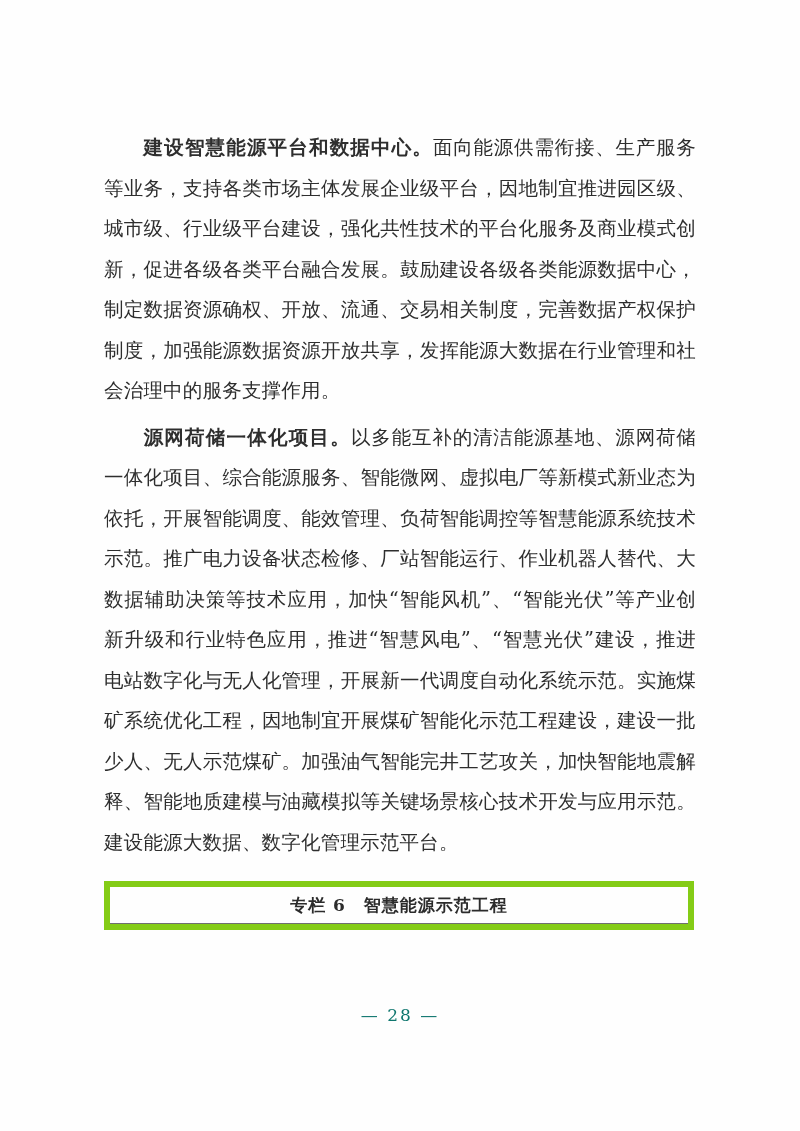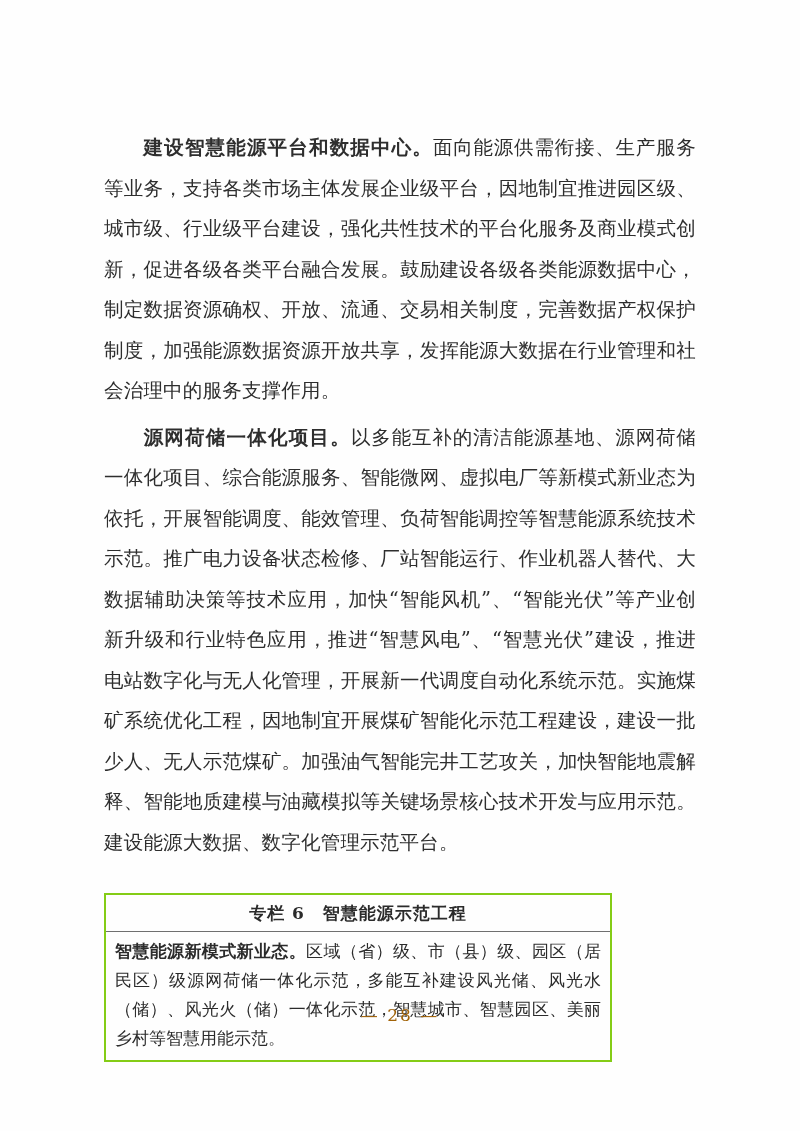--- a/index.html
+++ b/index.html
@@ -34,23 +34,23 @@
   p.body-para .indent {
     display: inline-block;
     width: 39px;
   }
   .lead {
     font-weight: bold;
     letter-spacing: 0.6px;
     margin-top: 20px;
   }
   .box {
-    margin-top: 30px;
-    border: 2px solid #84cc16;
-    width: 508px;
+    margin-top: 18px;
+    border: 6px solid #84cc16;
+    width: 590px;
     box-sizing: border-box;
   }
   .box-title {
     text-align: center;
     font-size: 17px;
     font-weight: bold;
     padding: 7px 0 6px 0;
     border-bottom: 1px solid #6f6f6f;
     letter-spacing: 1px;
   }
@@ -65,44 +65,41 @@
     font-weight: bold;
   }
   .page-number {
     position: absolute;
     left: 0;
     right: 0;
     top: 1005px;
     text-align: center;
     font-size: 17px;
     letter-spacing: 2px;
-    color: #a16207;
+    color: #0f766e;
   }
   .pn-inner { display: inline-block; }
 </style>
 </head>
 <body>
 
 <div class="page">
 
   <div class="content">
 
     <p class="body-para">
       <span class="indent"></span><span class="lead">建设智慧能源平台和数据中心。</span><span>面向能源供需衔接、生产服务等业务，支持各类市场主体发展企业级平台，因地制宜推进园区级、城市级、行业级平台建设，强化共性技术的平台化服务及商业模式创新，促进各级各类平台融合发展。鼓励建设各级各类能源数据中心，制定数据资源确权、开放、流通、交易相关制度，完善数据产权保护制度，加强能源数据资源开放共享，发挥能源大数据在行业管理和社会治理中的服务支撑作用。</span>
     </p>
 
     <p class="body-para">
       <span class="indent"></span><span class="lead">源网荷储一体化项目。</span><span>以多能互补的清洁能源基地、源网荷储一体化项目、综合能源服务、智能微网、虚拟电厂等新模式新业态为依托，开展智能调度、能效管理、负荷智能调控等智慧能源系统技术示范。推广电力设备状态检修、厂站智能运行、作业机器人替代、大数据辅助决策等技术应用，加快“智能风机”、“智能光伏”等产业创新升级和行业特色应用，推进“智慧风电”、“智慧光伏”建设，推进电站数字化与无人化管理，开展新一代调度自动化系统示范。实施煤矿系统优化工程，因地制宜开展煤矿智能化示范工程建设，建设一批少人、无人示范煤矿。加强油气智能完井工艺攻关，加快智能地震解释、智能地质建模与油藏模拟等关键场景核心技术开发与应用示范。建设能源大数据、数字化管理示范平台。</span>
     </p>
 
     <div class="box">
       <div class="box-title">专栏 6　智慧能源示范工程</div>
-      <div class="box-body">
-        <span class="b">智慧能源新模式新业态。</span><span>区域（省）级、市（县）级、园区（居民区）级源网荷储一体化示范，多能互补建设风光储、风光水（储）、风光火（储）一体化示范，智慧城市、智慧园区、美丽乡村等智慧用能示范。</span>
-      </div>
     </div>
 
   </div>
 
   <div class="page-number">
     <span class="pn-inner">— 28 —</span>
   </div>
 
 </div>
 

